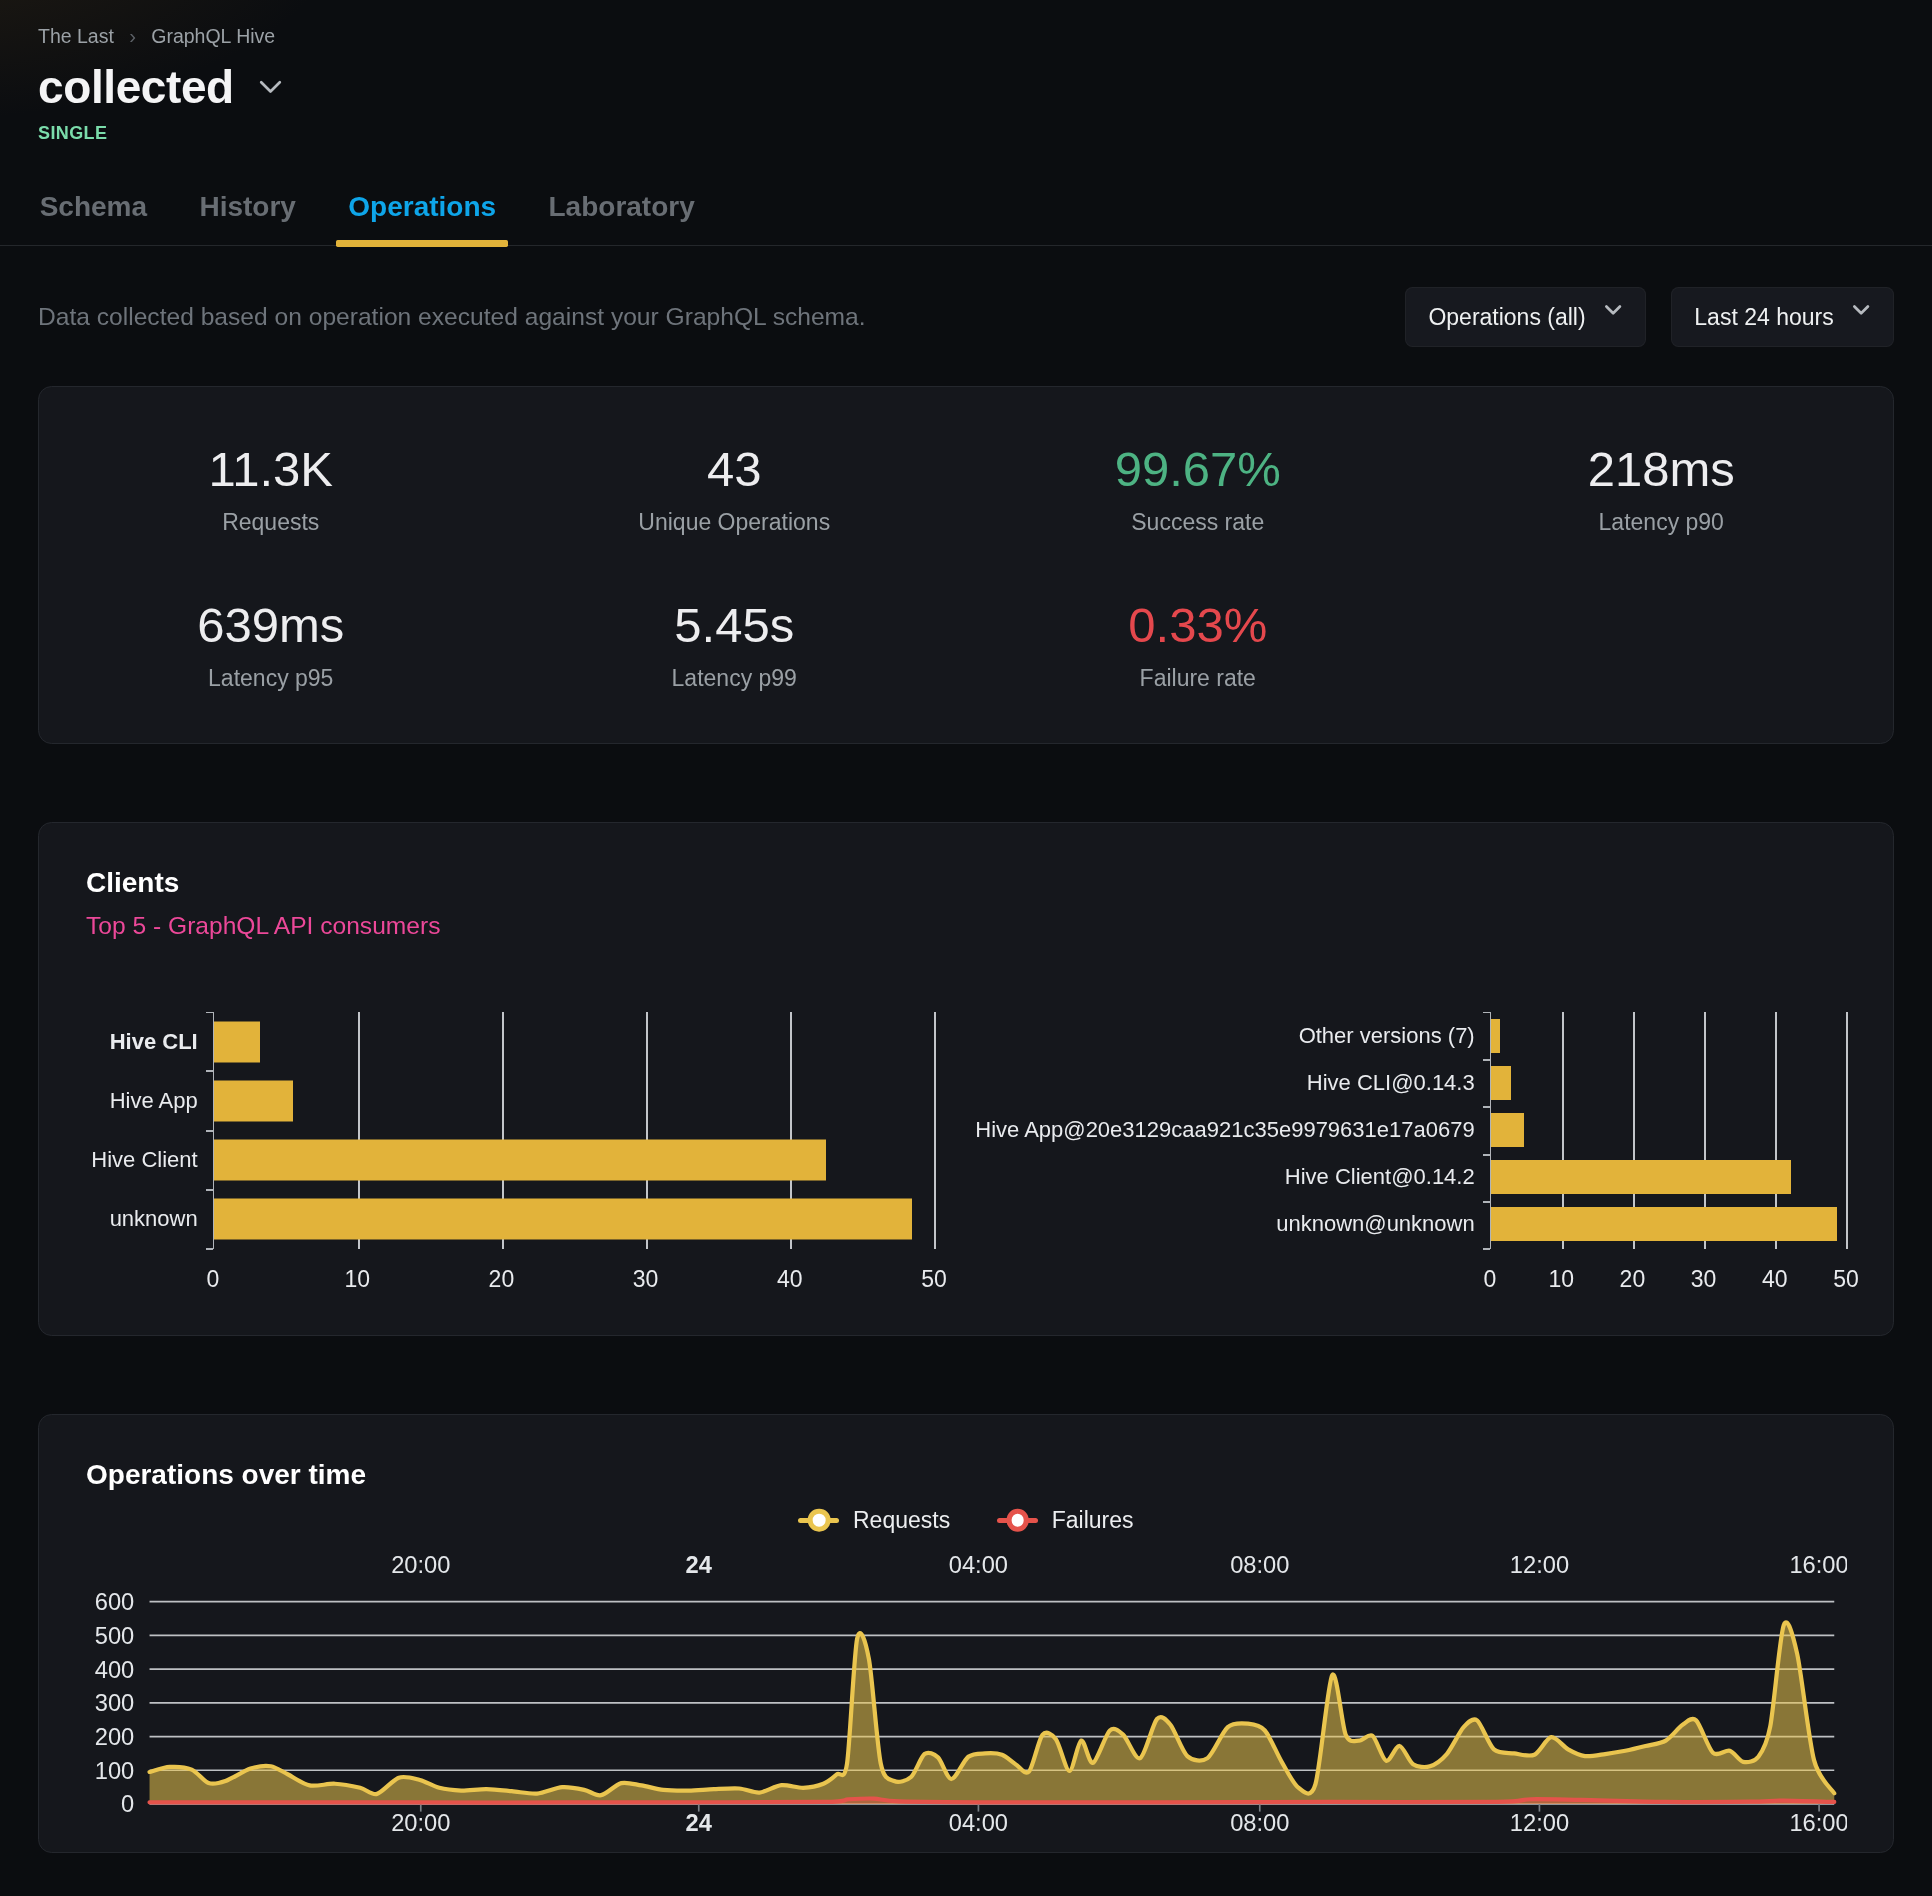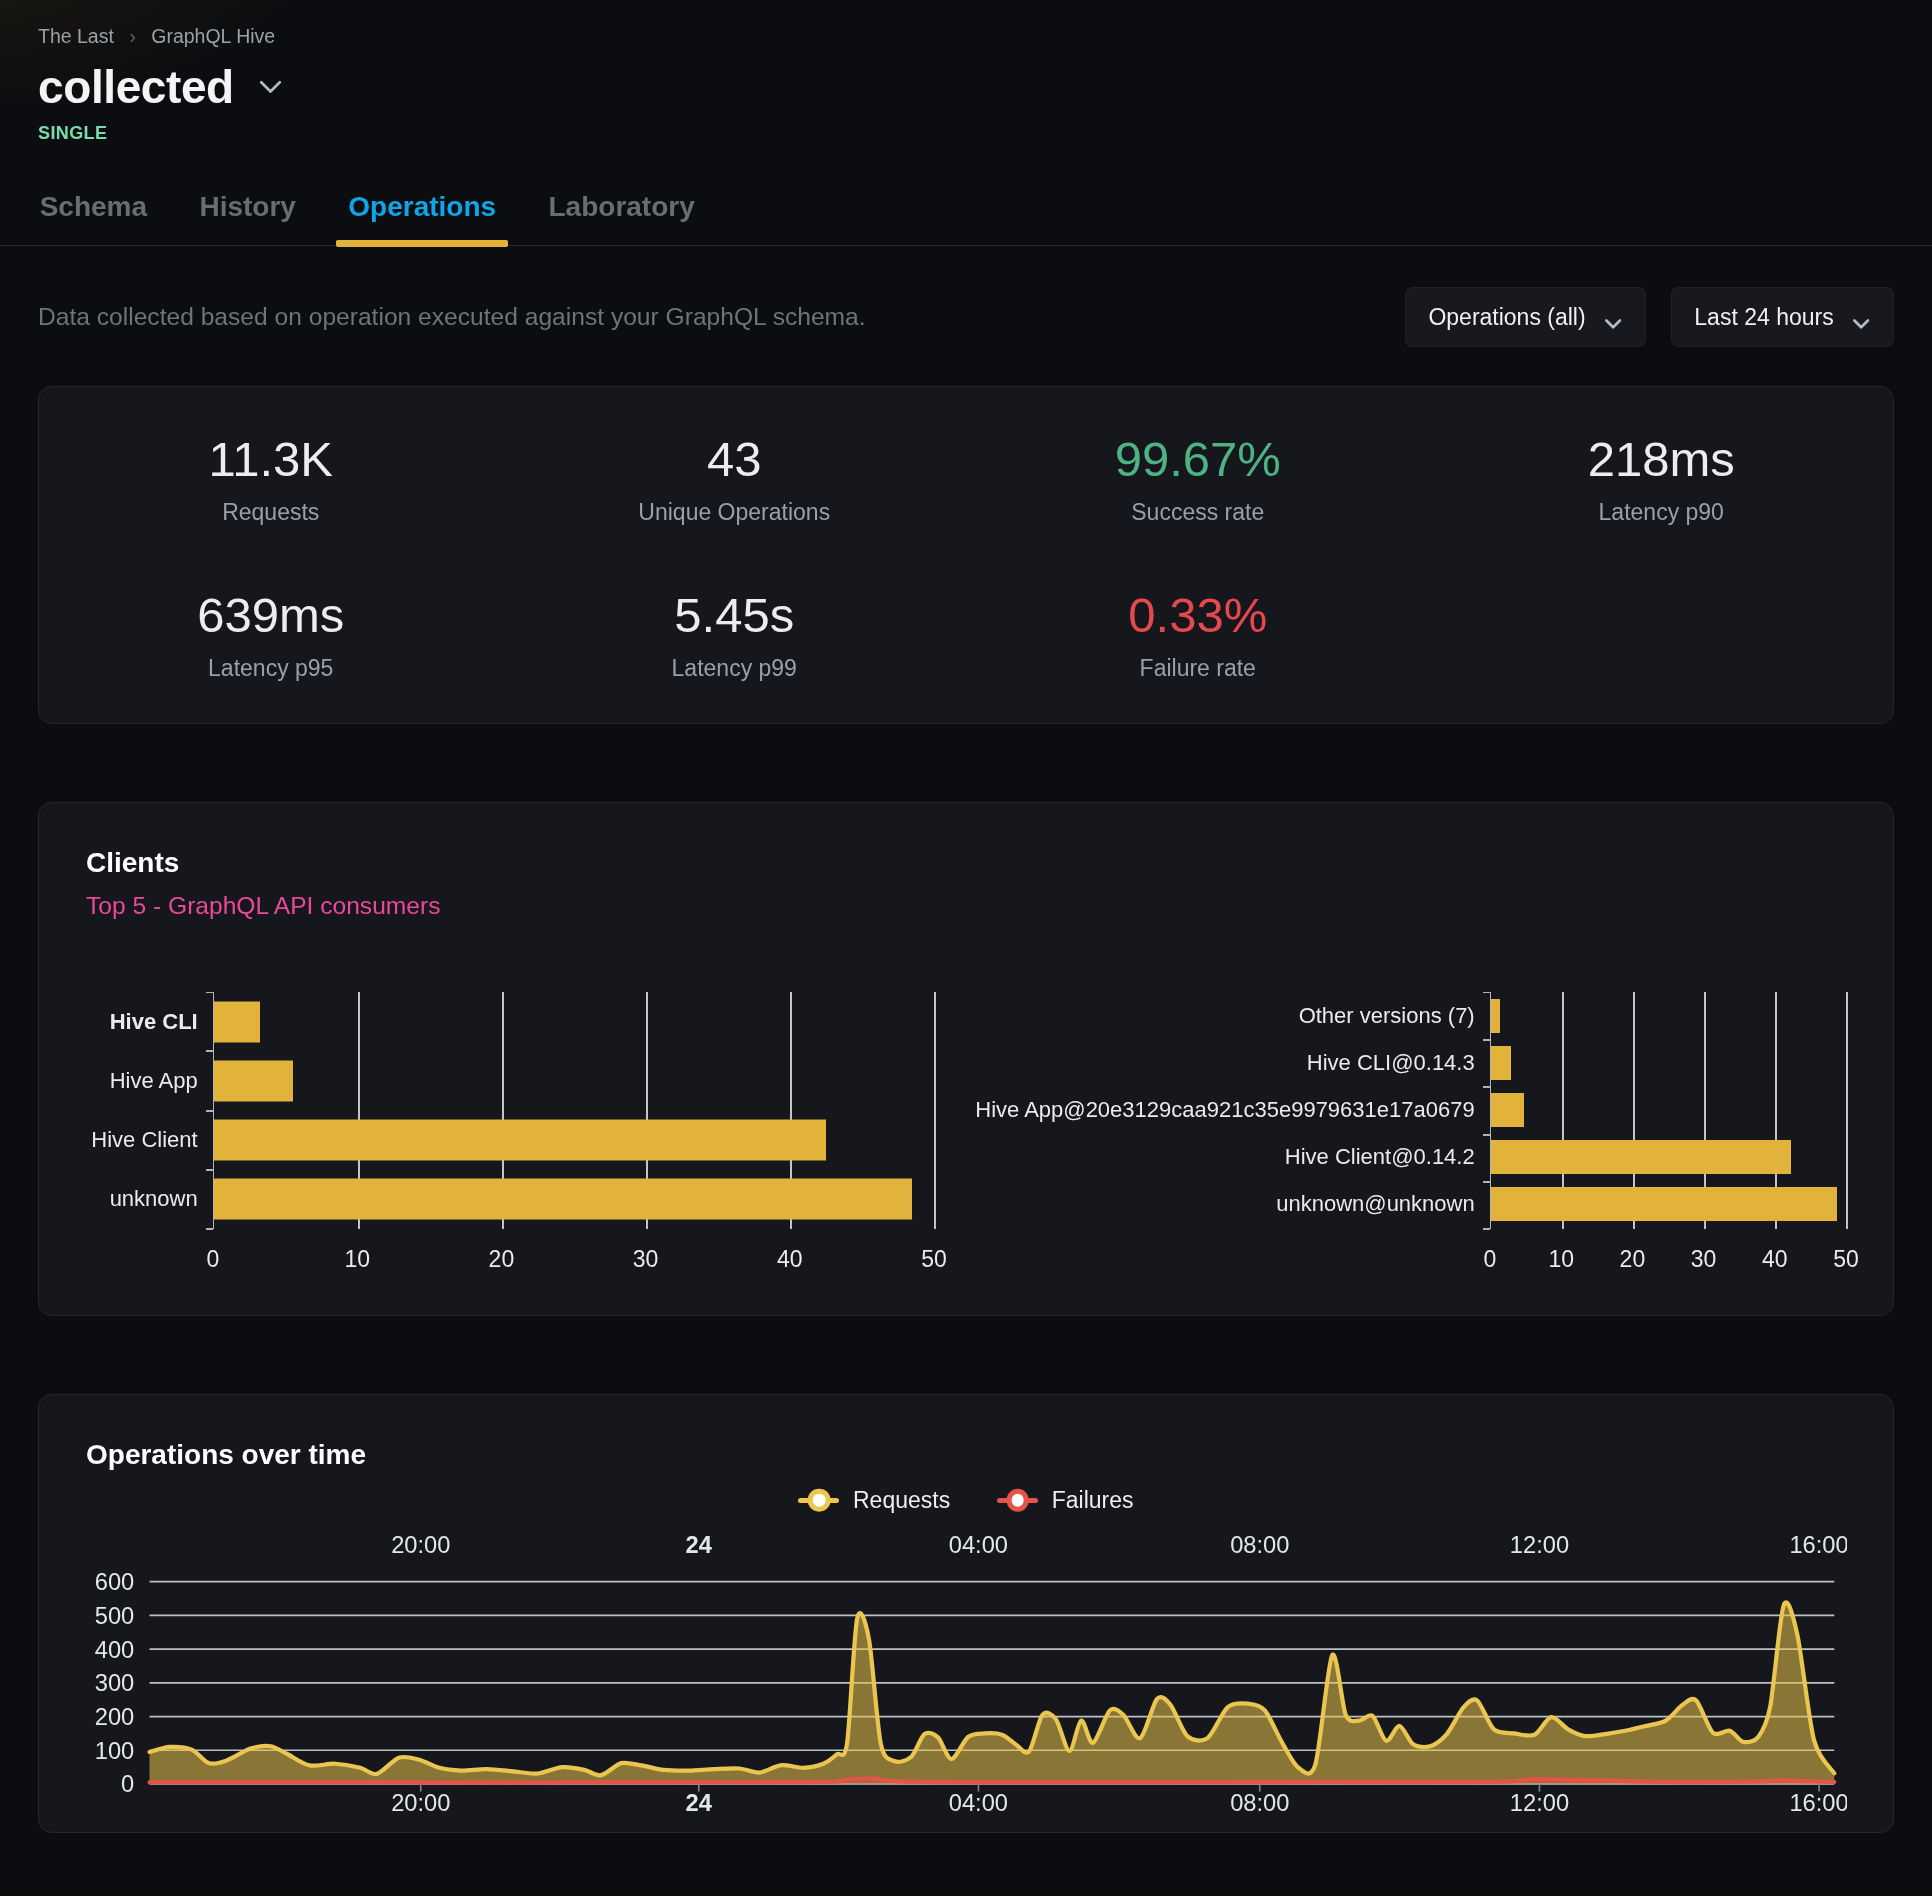--- a/index.html
+++ b/index.html
@@ -23,26 +23,26 @@
 
   .tabs { margin:39px -38px 0; padding:0 38px; display:flex; gap:49px; border-bottom:1.7px solid #24272b; }
   .tab { font-size:28px; font-weight:700; color:#686d73; padding:8.5px 1.7px 22px; position:relative; cursor:pointer; }
   .tab.active { color:#0ea5e9; }
   .tab.active::after { content:""; position:absolute; left:-10.2px; right:-10.2px; bottom:-1.7px; height:6.8px; background:var(--accent); border-radius:1.7px; }
 
   
   .toolbar { margin-top:41px; display:flex; align-items:center; justify-content:space-between; }
   .toolbar-desc { font-size:24.6px; color:#6e747b; }
   .filters { display:flex; gap:25.4px; }
-  .filter-btn { display:flex; align-items:flex-end; gap:17px; background:#17191f; border:0.8px solid rgba(255,255,255,0.04);
+  .filter-btn { display:flex; align-items:flex-start; gap:17px; background:#17191f; border:0.8px solid rgba(255,255,255,0.04);
     border-radius:7.6px; padding:15.3px 22px; font-size:23px; color:#eef0f1; cursor:pointer; }
 
   
   .card { background:#15171c; border:1.3px solid #24272d; border-radius:13.6px; }
-  .stats-card { margin-top:39px; padding:12px 0; display:grid; grid-template-columns:repeat(4,1fr); }
+  .stats-card { margin-top:39px; padding:22px 0; display:grid; grid-template-columns:repeat(4,1fr); }
   .stat { text-align:center; padding:34px 0 29px; }
   .stat-value { font-size:49px; font-weight:500; color:#ededef; line-height:1.1; }
   .stat-value.success { color:var(--success); }
   .stat-value.danger { color:var(--danger); }
   .stat-label { margin-top:12px; font-size:23px; color:#9aa0a5; }
 
   .section-card { margin-top:78px; padding:44px 47px 42px; }
   .card-title { font-size:28px; font-weight:700; color:#ffffff; }
   .card-subtitle { margin-top:13.6px; font-size:24.6px; color:#ec4899; }
 

